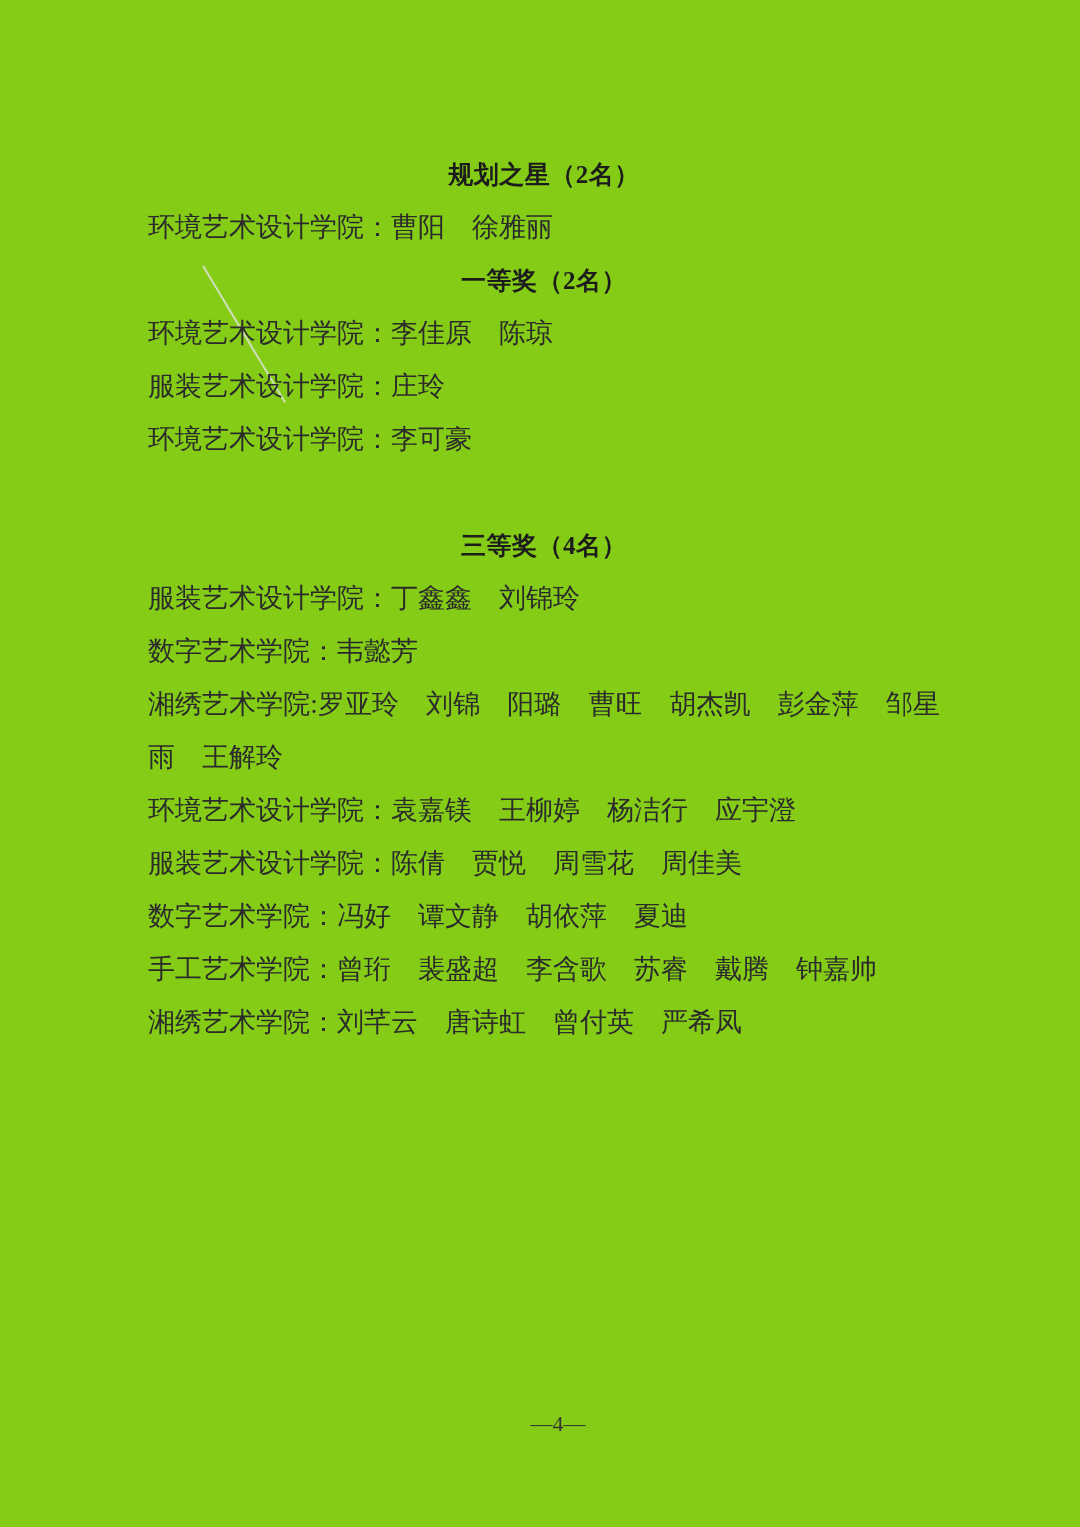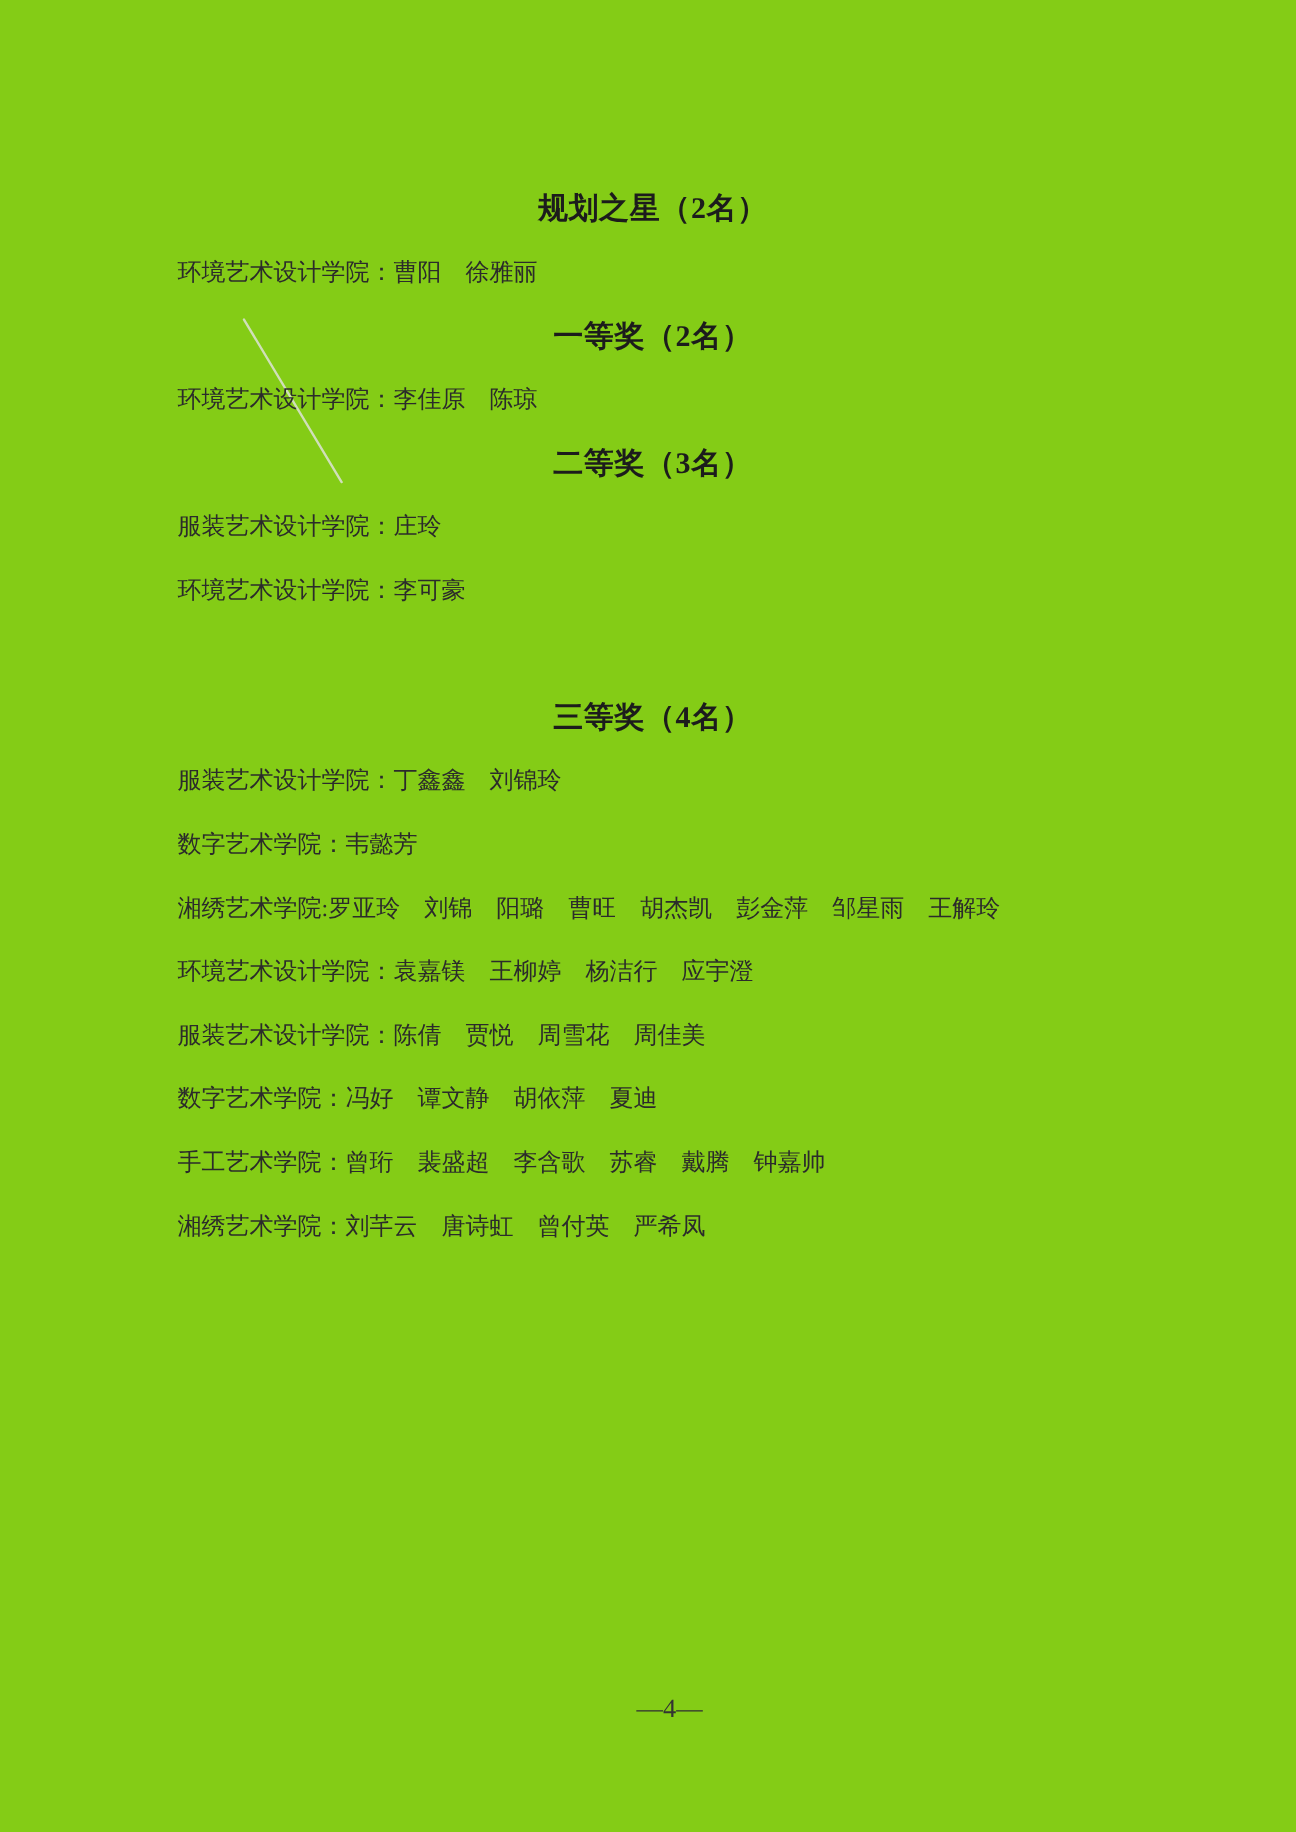--- a/index.html
+++ b/index.html
@@ -33,21 +33,21 @@
     margin: 0;
     font-size: 25px;
     font-weight: 700;
     line-height: 53px;
     text-align: center;
     color: #1c1c1c;
     letter-spacing: 0.5px;
   }
   .winner-row {
     margin: 0;
-    font-size: 20px;
+    font-size: 27px;
     font-weight: 400;
     line-height: 53px;
     text-align: justify;
     text-justify: inter-ideograph;
     color: #2b2b2b;
   }
   .college, .sep, .names {
     display: inline;
   }
   .page-footer {
@@ -86,21 +86,20 @@
   <p class="winner-row"><span class="college">环境艺术设计学院</span><span class="sep">：</span><span class="names">曹阳　徐雅丽</span></p>
 </section>
 
   <section class="award-section">
     <h2 class="award-heading">一等奖（2名）</h2>
 
   <p class="winner-row"><span class="college">环境艺术设计学院</span><span class="sep">：</span><span class="names">李佳原　陈琼</span></p>
 </section>
 
   <section class="award-section">
-    <h2 class="award-heading">二等奖（3名）</h2>
 
   <p class="winner-row"><span class="college">服装艺术设计学院</span><span class="sep">：</span><span class="names">庄玲</span></p>
 
 
   <p class="winner-row"><span class="college">环境艺术设计学院</span><span class="sep">：</span><span class="names">李可豪</span></p>
 </section>
 
   <section class="award-section gap-before">
     <h2 class="award-heading">三等奖（4名）</h2>
 

